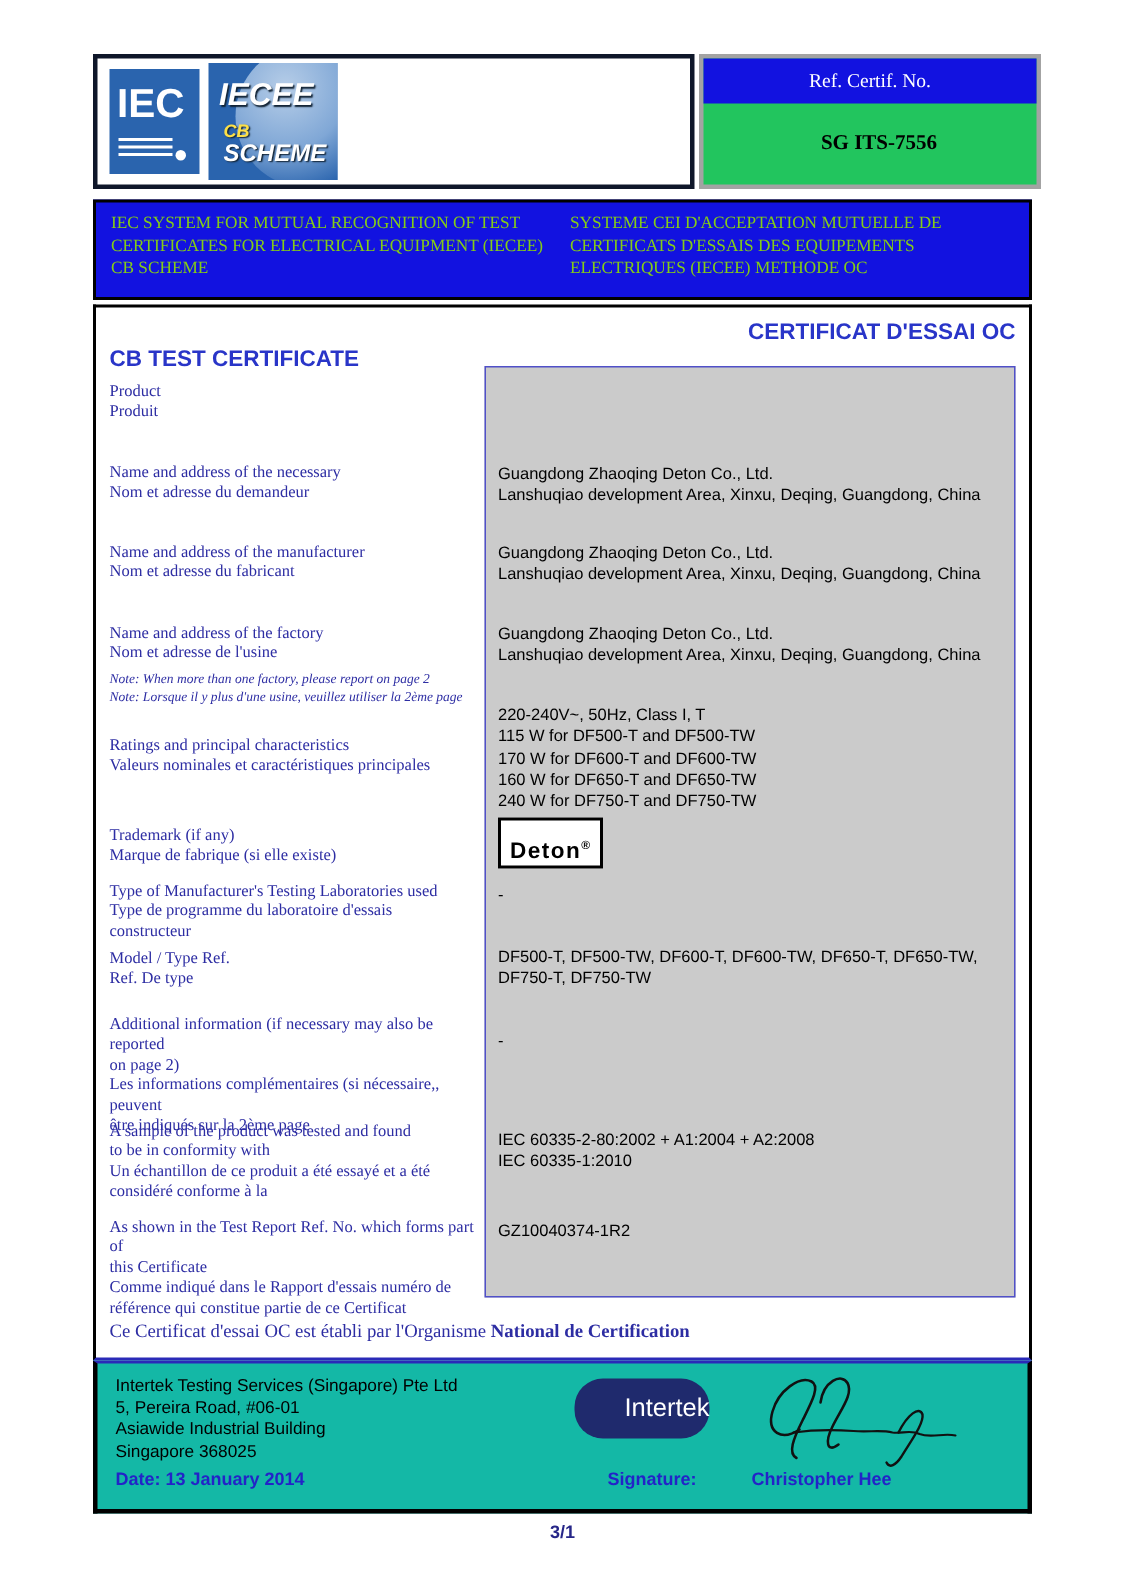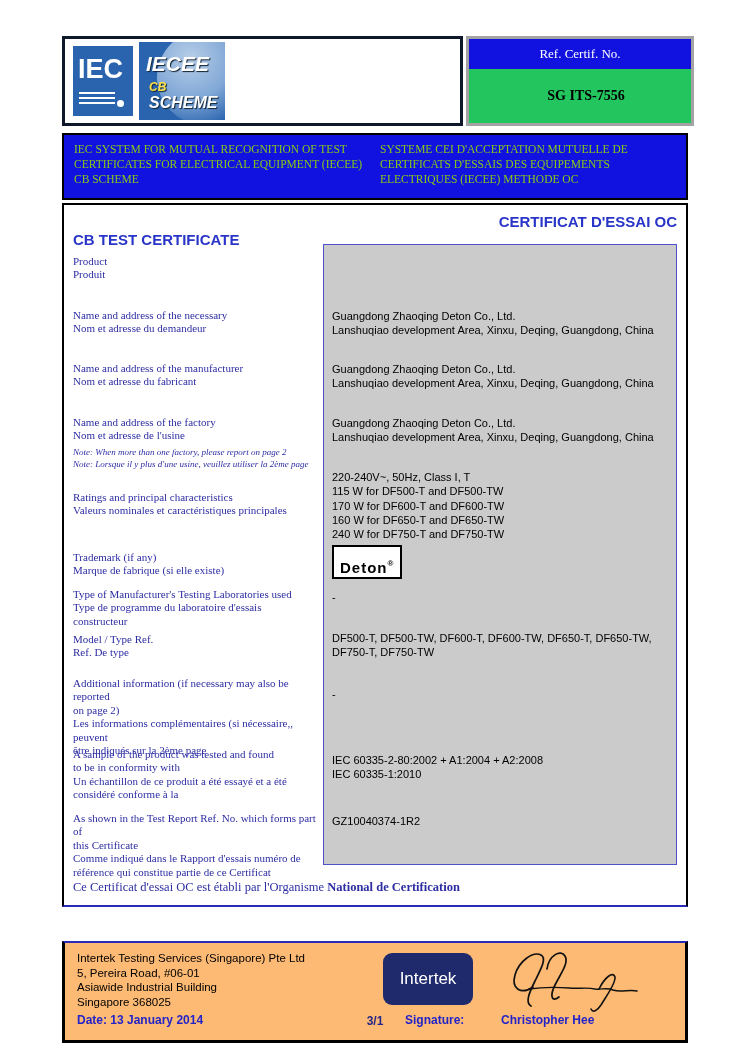--- a/index.html
+++ b/index.html
@@ -54,28 +54,28 @@
   .val{position:absolute;left:268px;width:336px;color:#000;font-family:"Liberation Sans",sans-serif;
        font-size:11px;line-height:1.3;}
   .deton-badge{position:absolute;left:268px;display:inline-block;background:#fff;border:2px solid #000;
                padding:12px 6px 1px 6px;font-family:"Liberation Sans",sans-serif;font-weight:bold;
                font-size:15px;color:#000;letter-spacing:1px;}
   .deton-reg{font-size:8px;vertical-align:top;}
   .issued{position:absolute;left:9px;top:660px;width:600px;color:#2d2da3;font-size:12.5px;line-height:1.22;}
   .issued b{font-weight:bold;}
 
   
-  .footer-box{position:absolute;left:62px;top:941px;width:620px;height:97px;background:#fdba74;
+  .footer-box{position:absolute;left:62px;top:907px;width:620px;height:97px;background:#14b8a6;
               border:3px solid #000;border-top:2px solid #2a2ab8;}
   .footer-address{position:absolute;left:12px;top:8px;color:#000;font-family:"Liberation Sans",sans-serif;
                   font-size:11.5px;line-height:1.28;}
   .footer-date{position:absolute;left:12px;top:70px;color:#2323c8;font-family:"Liberation Sans",sans-serif;
                font-size:12px;font-weight:bold;}
-  .intertek-logo{position:absolute;left:318px;top:10px;width:90px;height:52px;background:#1f2a6d;
-                 border-radius:9px;color:#fff;display:flex;align-items:center;justify-content:center;
+  .intertek-logo{position:absolute;left:318px;top:10px;width:90px;height:40px;background:#1f2a6d;
+                 border-radius:19px;color:#fff;display:flex;align-items:center;justify-content:flex-end;
                  font-family:"Liberation Sans",sans-serif;font-size:17px;}
   .footer-sig-label{position:absolute;left:340px;top:70px;color:#2323c8;font-family:"Liberation Sans",sans-serif;
                     font-size:12px;font-weight:bold;}
   .signature{position:absolute;left:430px;top:0px;width:160px;height:72px;}
   .footer-name{position:absolute;left:436px;top:70px;color:#2323c8;font-family:"Liberation Sans",sans-serif;
                font-size:12px;font-weight:bold;}
 
   .page-num{position:absolute;left:0;top:1014px;width:100%;text-align:center;color:#262688;
             font-family:"Liberation Sans",sans-serif;font-size:12px;font-weight:bold;}
 </style>

